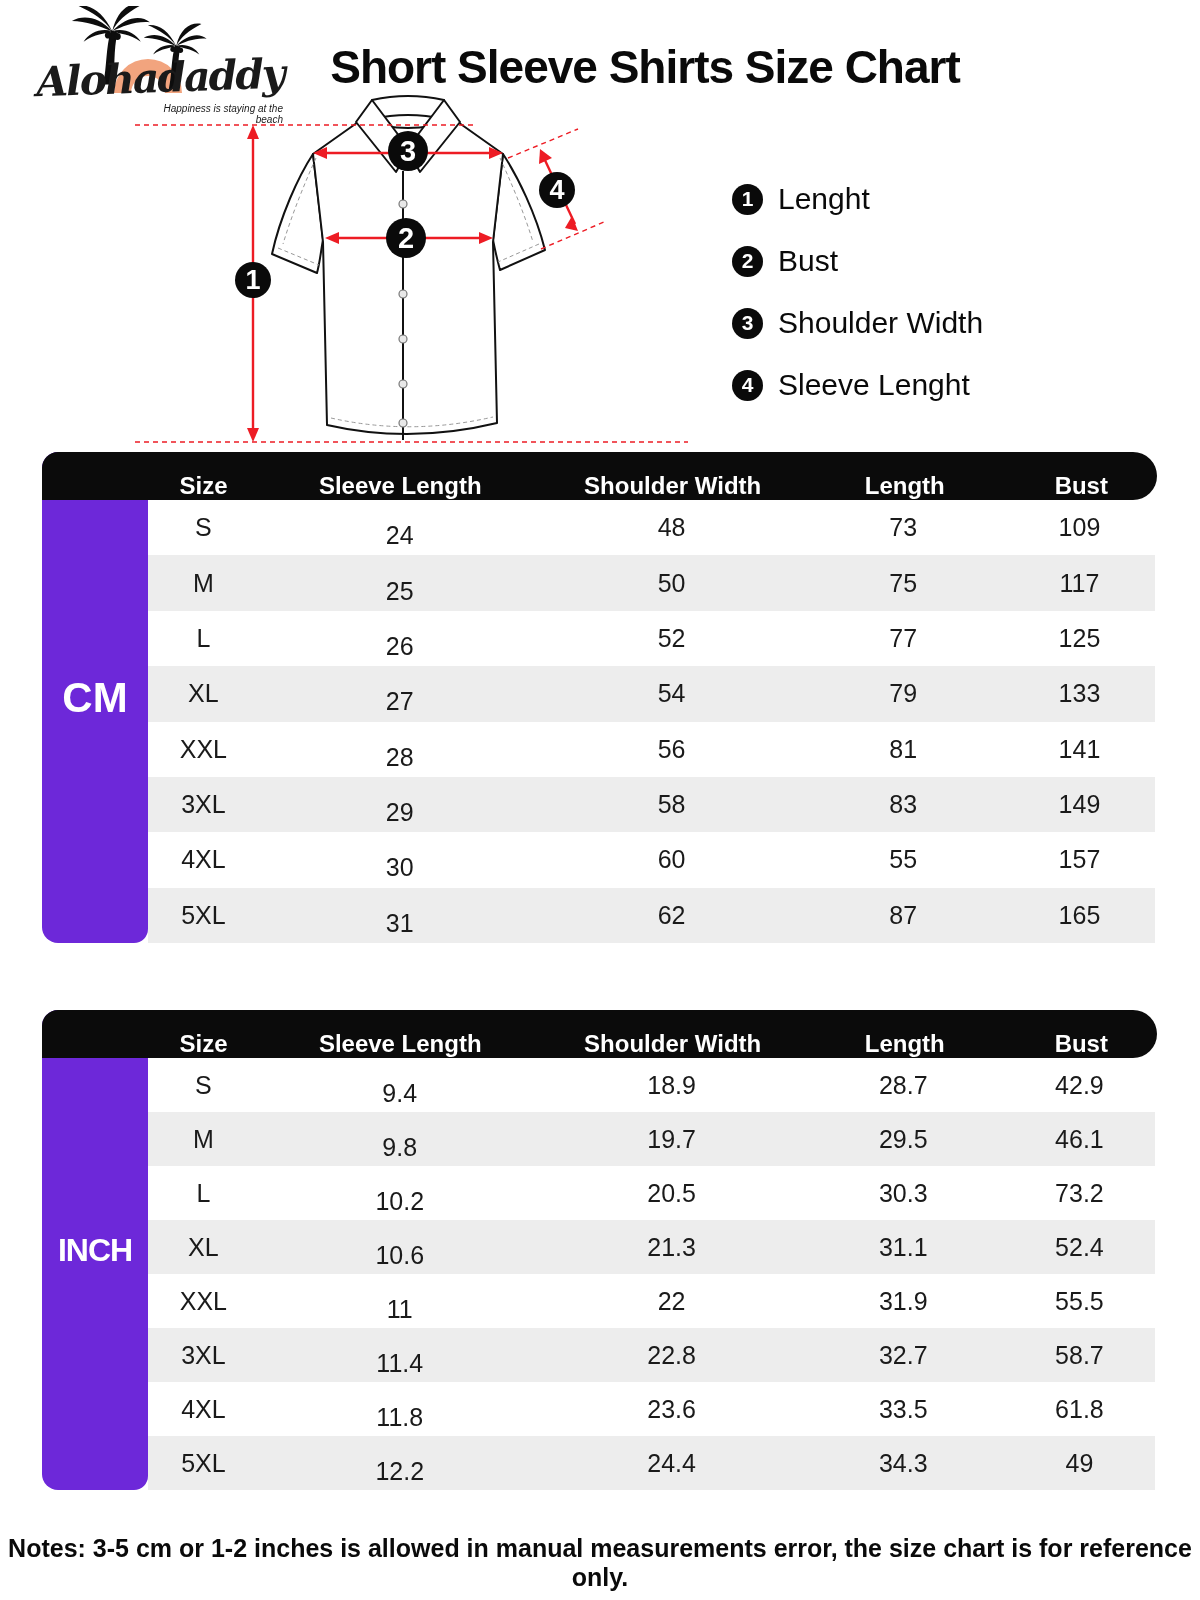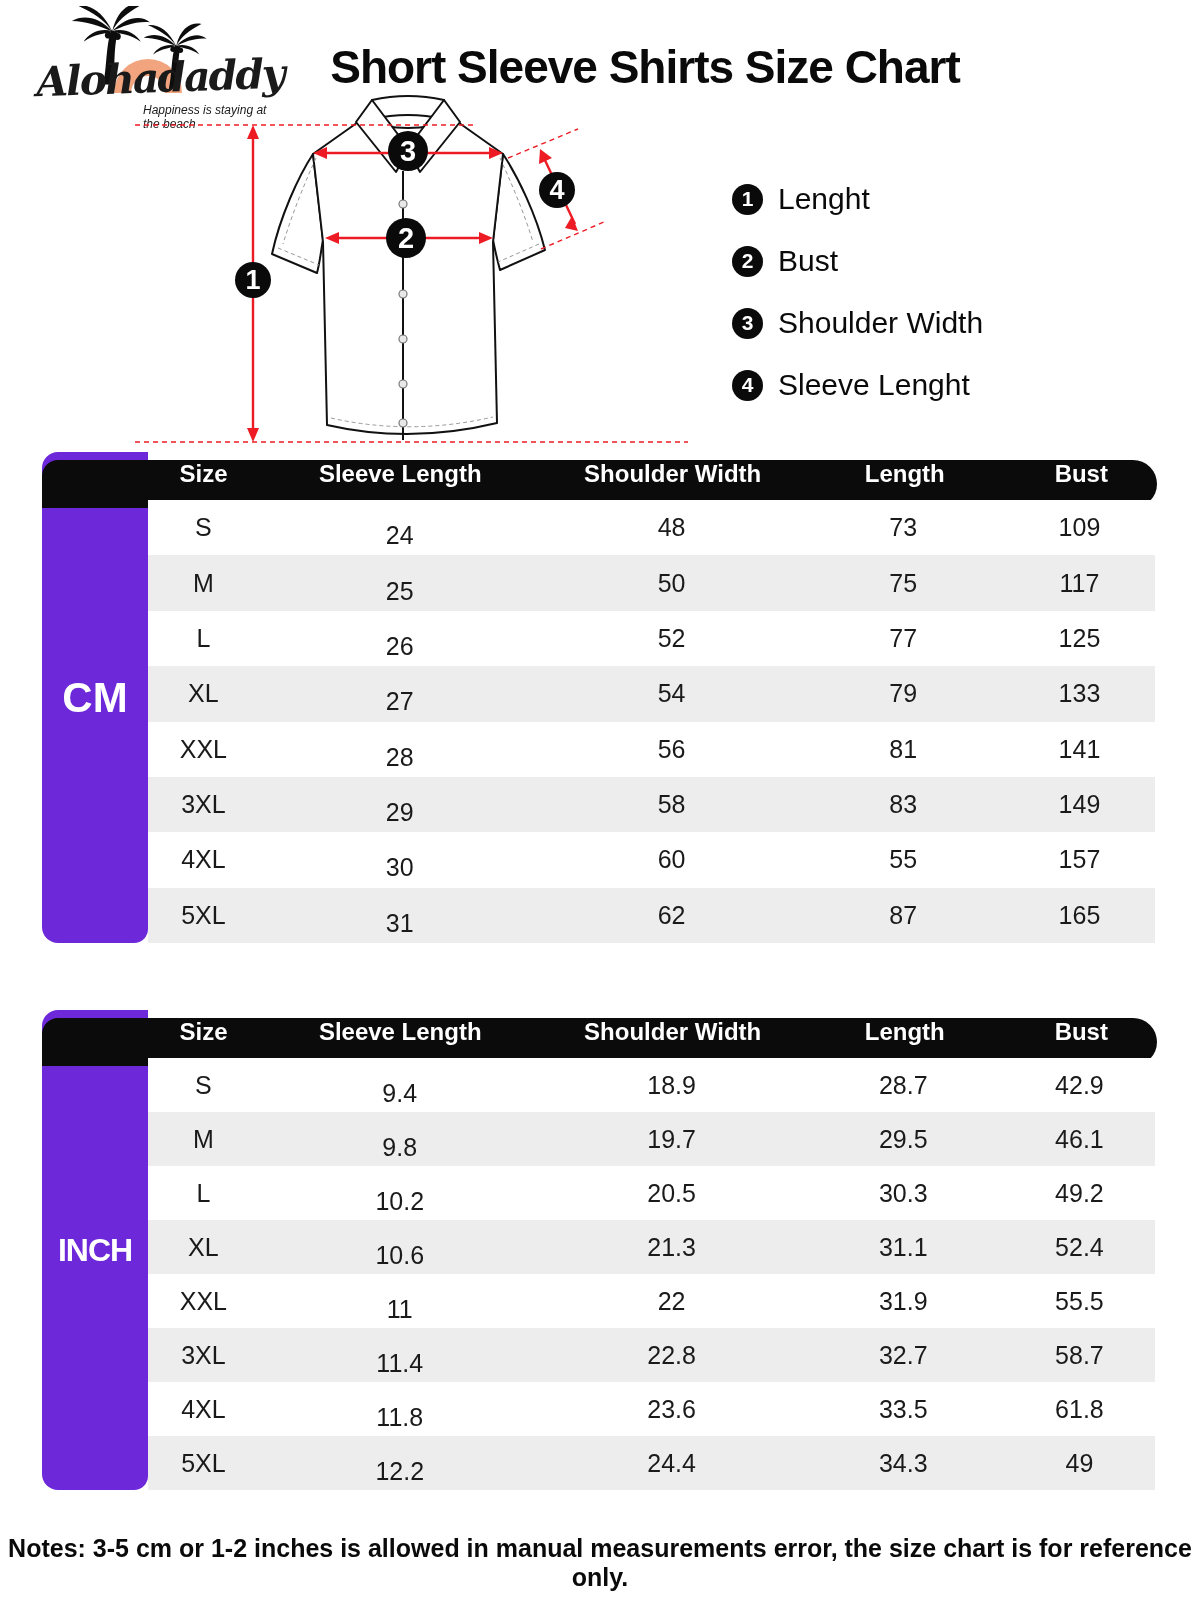--- a/index.html
+++ b/index.html
@@ -11,22 +11,22 @@
 
   
   #logo { position:absolute; left:35px; top:6px; width:255px; height:112px; }
   #logo-art { position:absolute; left:0; top:0; }
   #brand-name {
     position:absolute; left:0px; top:48px; width:250px; text-align:center;
     font-family:"DejaVu Serif", serif; font-style:italic; font-weight:bold;
     font-size:41px; letter-spacing:-2px; color:#1a1a1a; transform:rotate(-2deg);
   }
   #brand-tagline {
-    position:absolute; left:108px; top:97px; width:140px; text-align:left;
-    font-size:12px; color:#1a1a1a; font-style:italic;
+    position:absolute; left:108px; top:97px; width:140px; text-align:right;
+    font-size:10px; color:#1a1a1a; font-style:italic;
   }
 
   
   #page-title {
     position:absolute; left:300px; top:40px; width:690px; text-align:center;
     font-size:46px; font-weight:bold; letter-spacing:-1px; color:#0a0a0a;
   }
 
   
   #diagram { position:absolute; left:120px; top:92px; width:575px; height:362px; }
@@ -48,23 +48,22 @@
   .table-sidebar {
     position:absolute; left:0; top:0; bottom:0; width:106px; background:#6d28d9;
     border-radius:16px 0 14px 16px;
     display:flex; align-items:center; justify-content:center;
   }
   .unit-label {
     color:#fff; font-weight:bold; font-size:42px; letter-spacing:0px;
   }
   .table-header-row {
     position:absolute; left:0; top:0; width:1115px; height:48px; background:#0b0b0b;
-    border-radius:16px 24px 24px 0; display:flex; align-items:flex-start;
+    border-radius:16px 24px 24px 0; display:flex; align-items:flex-end;
     padding-left:106px;
-    margin-top:8px;
   }
   .table-header-row .th {
     color:#fff; font-weight:bold; font-size:24px; text-align:center;
   }
   .table-body {
     position:absolute; left:106px; top:48px; right:2px; bottom:0;
     display:flex; flex-direction:column; background:#fff;
   }
   .tr { flex:1 1 auto; display:flex; align-items:center; background:#ffffff; }
   .tr.alt { background:#ededed; }
@@ -302,21 +301,21 @@
           <div class="td col-1">9.8</div>
           <div class="td col-2">19.7</div>
           <div class="td col-3">29.5</div>
           <div class="td col-4">46.1</div>
         </div>
         <div class="tr">
           <div class="td col-0">L</div>
           <div class="td col-1">10.2</div>
           <div class="td col-2">20.5</div>
           <div class="td col-3">30.3</div>
-          <div class="td col-4">49.2</div>
+          <div class="td col-4">73.2</div>
         </div>
         <div class="tr alt">
           <div class="td col-0">XL</div>
           <div class="td col-1">10.6</div>
           <div class="td col-2">21.3</div>
           <div class="td col-3">31.1</div>
           <div class="td col-4">52.4</div>
         </div>
         <div class="tr">
           <div class="td col-0">XXL</div>

